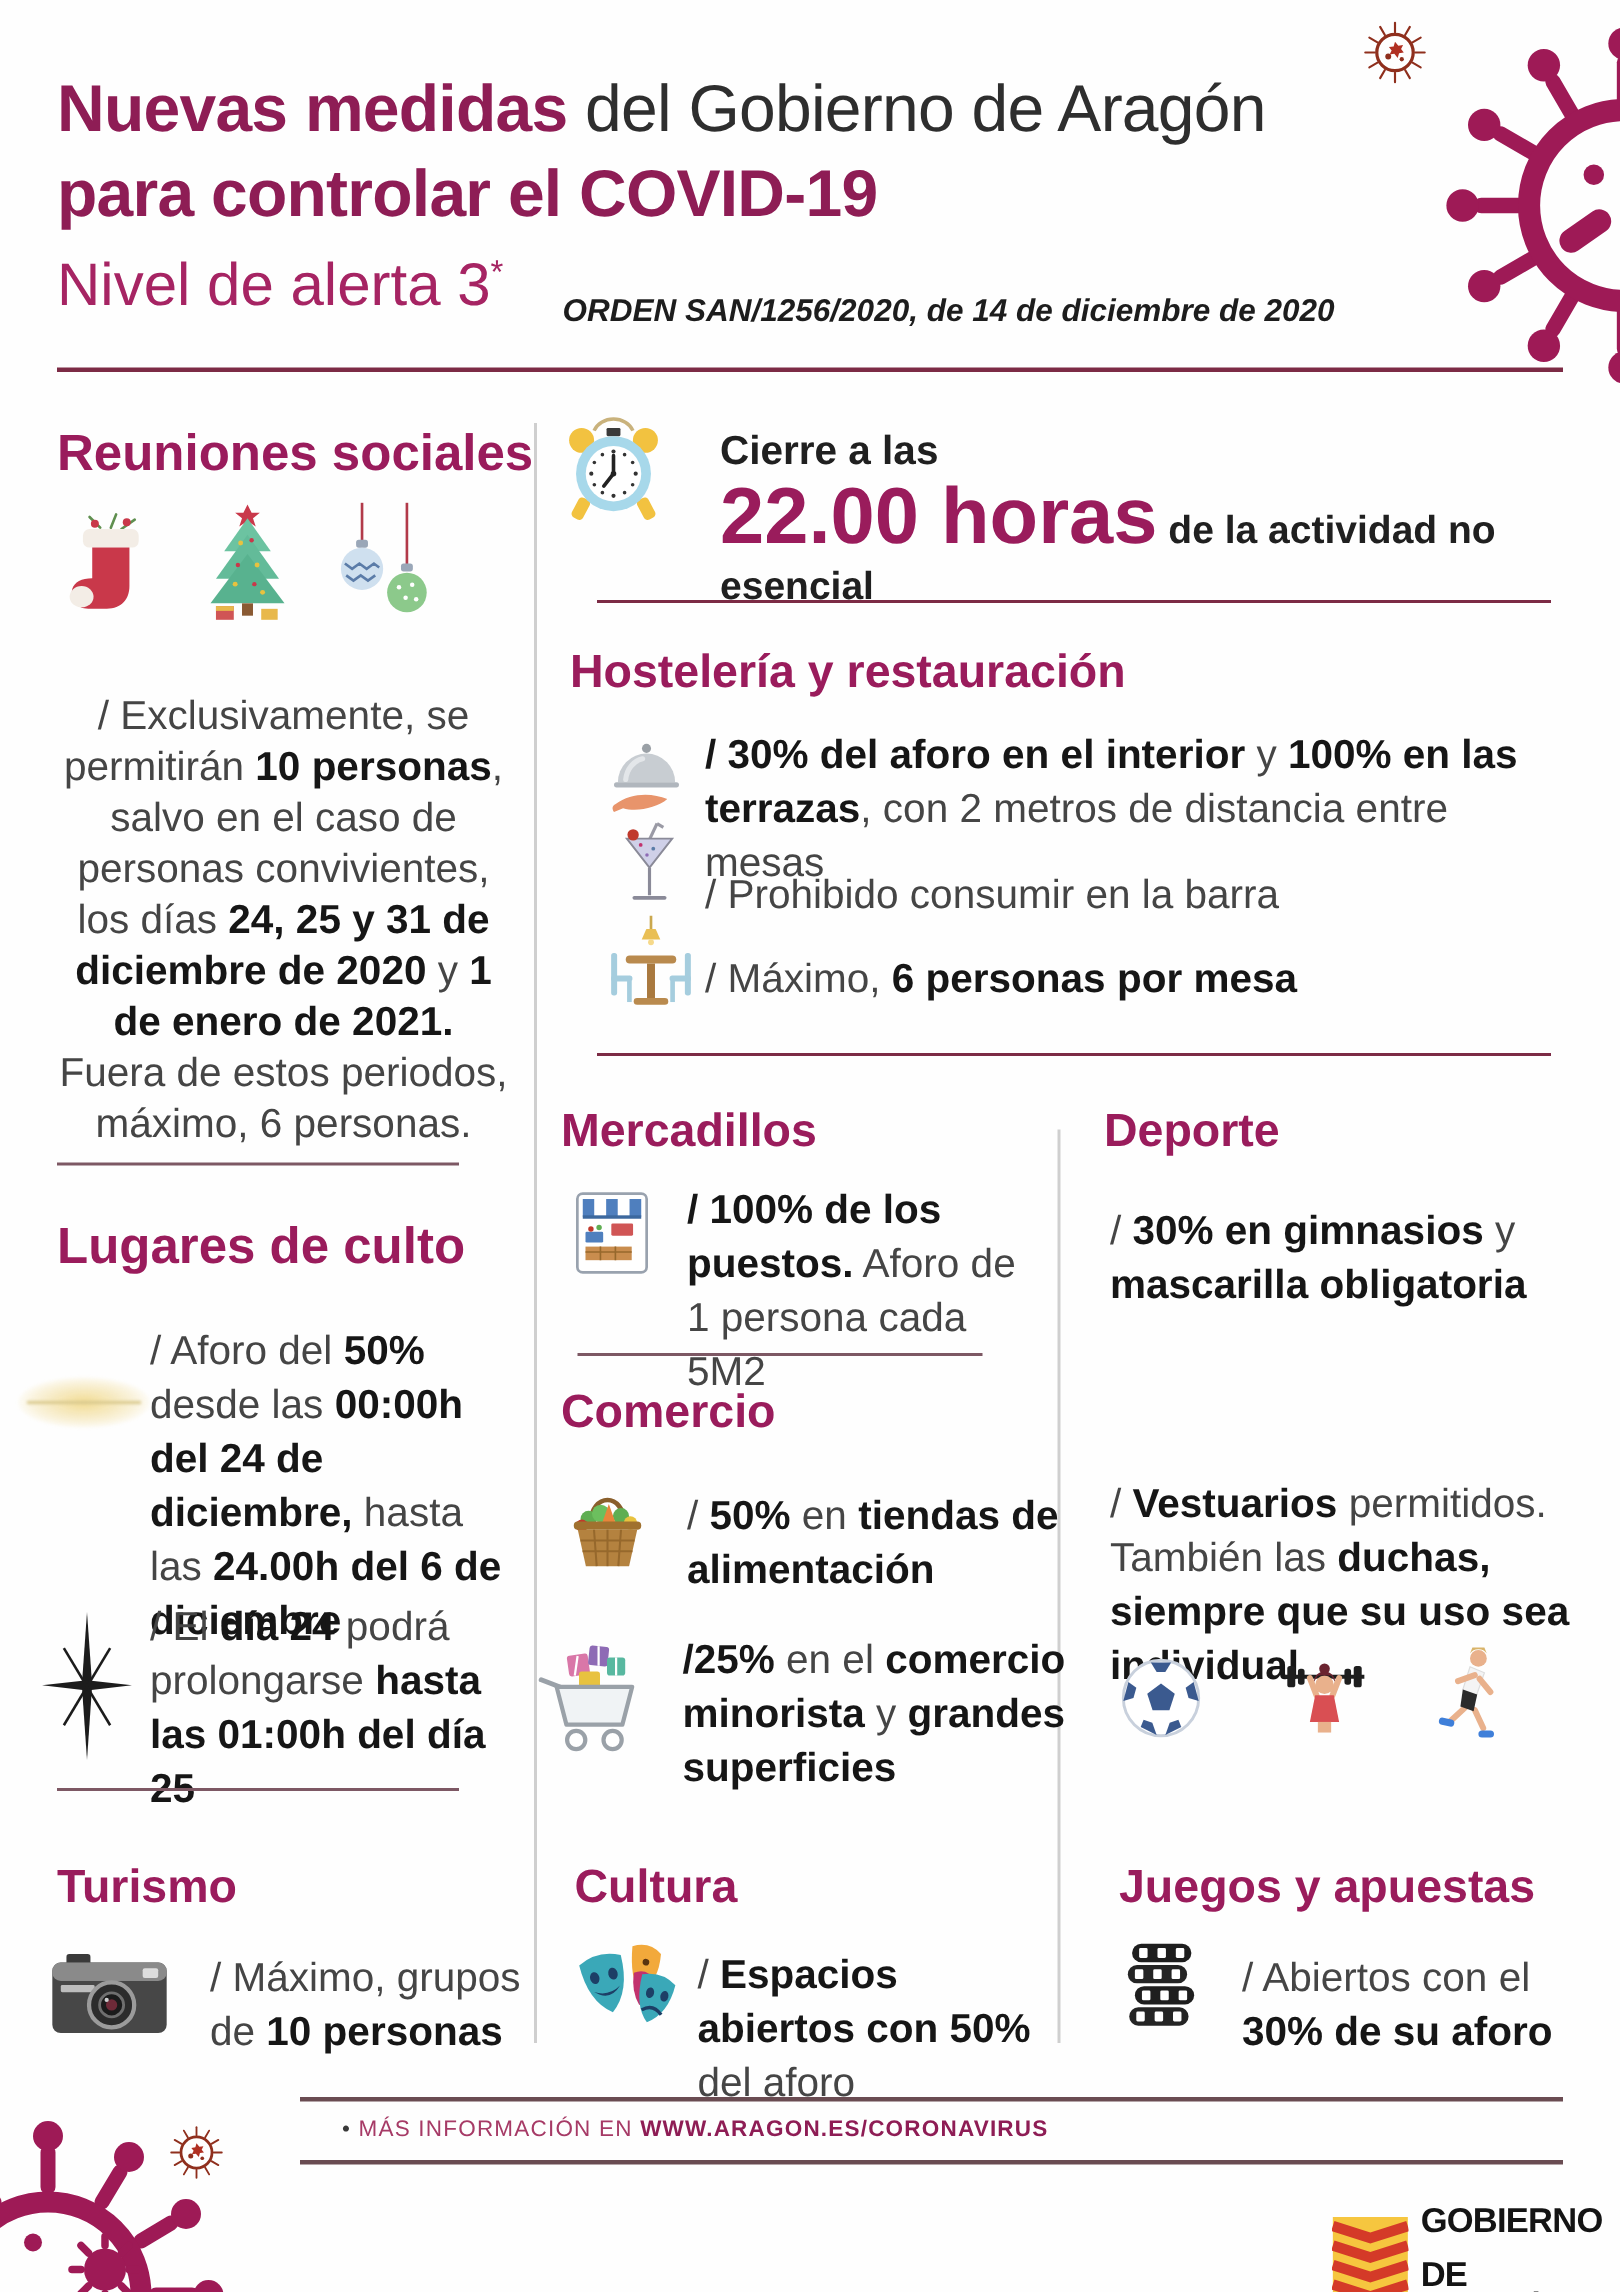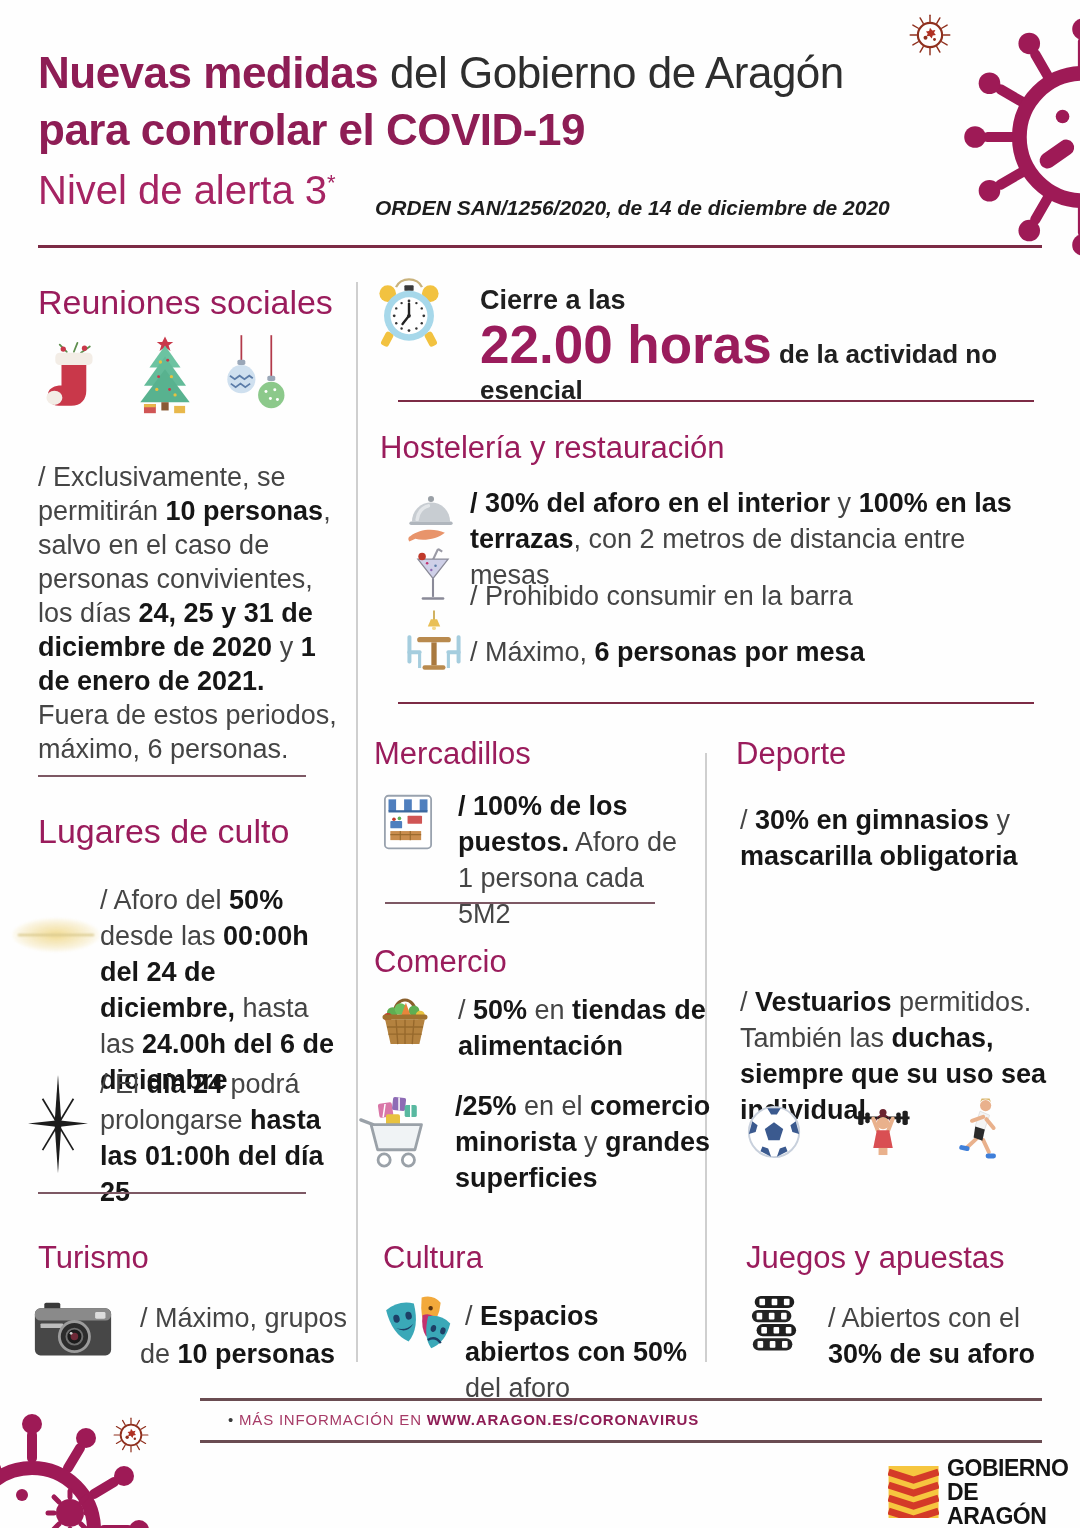--- a/index.html
+++ b/index.html
@@ -15,35 +15,35 @@
     background:#fefefe;overflow:hidden;
     font-family:"Liberation Sans",sans-serif;color:var(--body);
   }
   .abs{position:absolute;}
   h1,h2,p{margin:0;padding:0;}
   .big-title{font-size:44px;line-height:57px;font-weight:400;color:#2e2e2e;letter-spacing:-.5px;}
   .big-title b{color:var(--maroon);font-weight:700;}
   .alert{font-size:40px;font-weight:400;color:#a62463;}
   .alert sup{font-size:22px;}
   .order{font-size:21px;font-style:italic;font-weight:700;color:#1d1d1d;}
-  .sec-title{font-size:34px;font-weight:400;color:var(--accent);}
+  .sec-title{font-size:34px;font-weight:700;color:var(--accent);}
   .sec-title.center{font-size:31px;}
   .body27{font-size:27px;line-height:36px;color:var(--body);}
   .body27 b{color:#161616;font-weight:700;}
-  .tight{line-height:34px;}
+  .tight{line-height:34px;text-align:center;}
   .hline{height:2px;background:var(--rule);}
   .hline-soft{height:2px;background:var(--rule-soft);}
   .vline{width:2px;background:#cfcfcf;}
   .cierre1{font-size:27px;font-weight:700;color:#202020;}
   .cierre-time{font-size:53px;font-weight:700;color:var(--accent);}
   .cierre2{font-size:26px;font-weight:700;color:#202020;}
   .footer-info{font-size:15px;letter-spacing:.8px;color:#a63a66;font-weight:400;}
   .footer-info b{color:#8e1d55;}
   .footer-bullet{color:#3a3a3a;font-size:15px;}
-  .logo-text{font-size:23px;line-height:24px;font-weight:700;color:#141414;letter-spacing:-.5px;}
+  .logo-text{font-size:23px;line-height:24px;font-weight:700;color:#141414;letter-spacing:-.5px;margin-top:12px;}
   .glow{
     width:88px;height:34px;border-radius:50%;
     background:radial-gradient(ellipse at center, rgba(238,210,120,.8) 0%, rgba(238,210,120,.25) 55%, rgba(238,210,120,0) 75%);
     filter:blur(1px);
   }
   .glow .wick{position:absolute;left:6px;top:16px;width:76px;height:2px;background:#d9c98e;}
 </style>
 </head>
 <body>
 
@@ -302,21 +302,21 @@
     <g>
         <circle cx="12" cy="29" r="2" fill="#c0392b"></circle>
         <circle cx="18" cy="28" r="2" fill="#5fae52"></circle>
       </g>
   </svg>
 
   <p class="body27 abs" style="left:458px;top:788px;width:238px"><b>/ 100% de los puestos.</b><span> Aforo de 1 persona cada 5M2</span></p>
 
   <div class="hline-soft abs" style="left:385px;top:902px;width:270px"></div>
 
-  <h2 class="sec-title center abs" style="left:374px;top:944px">Comercio</h2>
+  <h2 class="sec-title center abs" style="left:374px;top:923px">Comercio</h2>
 
   <svg class="abs" style="left:378px;top:988px" width="54" height="60" viewBox="0 0 60 66">
     <path d="M18,28 A12,15 0 0 1 42,28" fill="none" stroke="#8a5f2c" stroke-width="3.5"></path>
     <g>
       <circle cx="16" cy="27" r="6" fill="#5fae52"></circle>
         <circle cx="25" cy="23" r="6.5" fill="#6cbf5e"></circle>
       <circle cx="40" cy="25" r="6" fill="#5fae52"></circle>
       <polygon points="31,16 36,30 26,30" fill="#e8853b"></polygon>
       <circle cx="47" cy="30" r="5" fill="#e8c23f"></circle>
         <circle cx="11" cy="32" r="4.5" fill="#c0392b"></circle>

